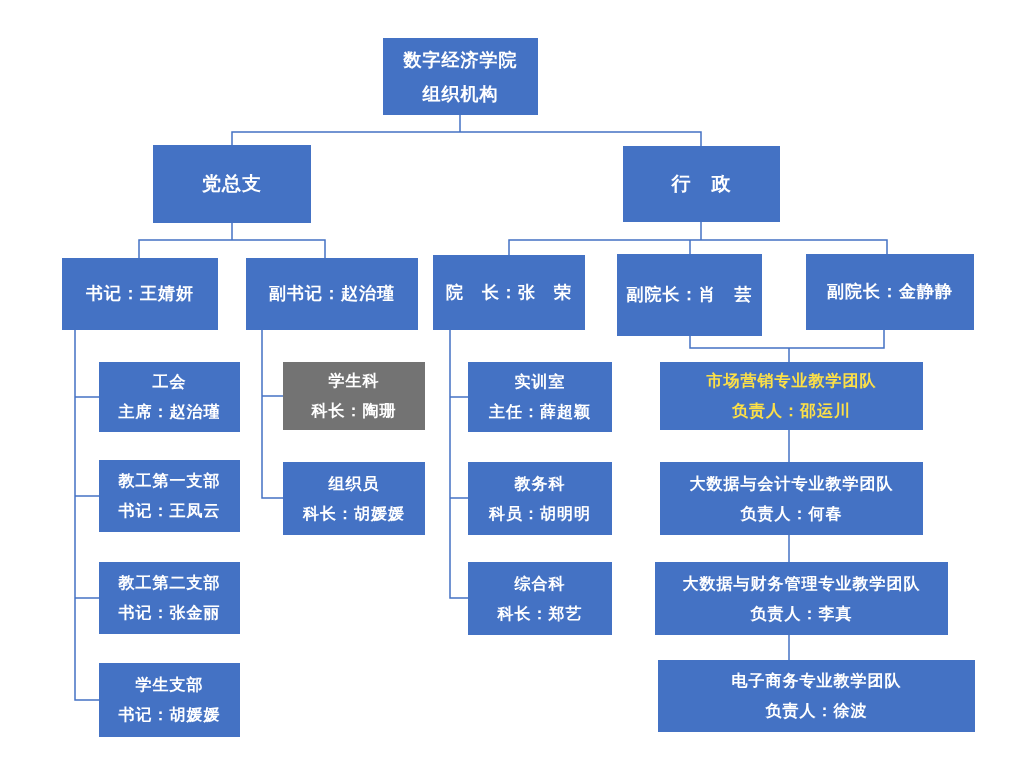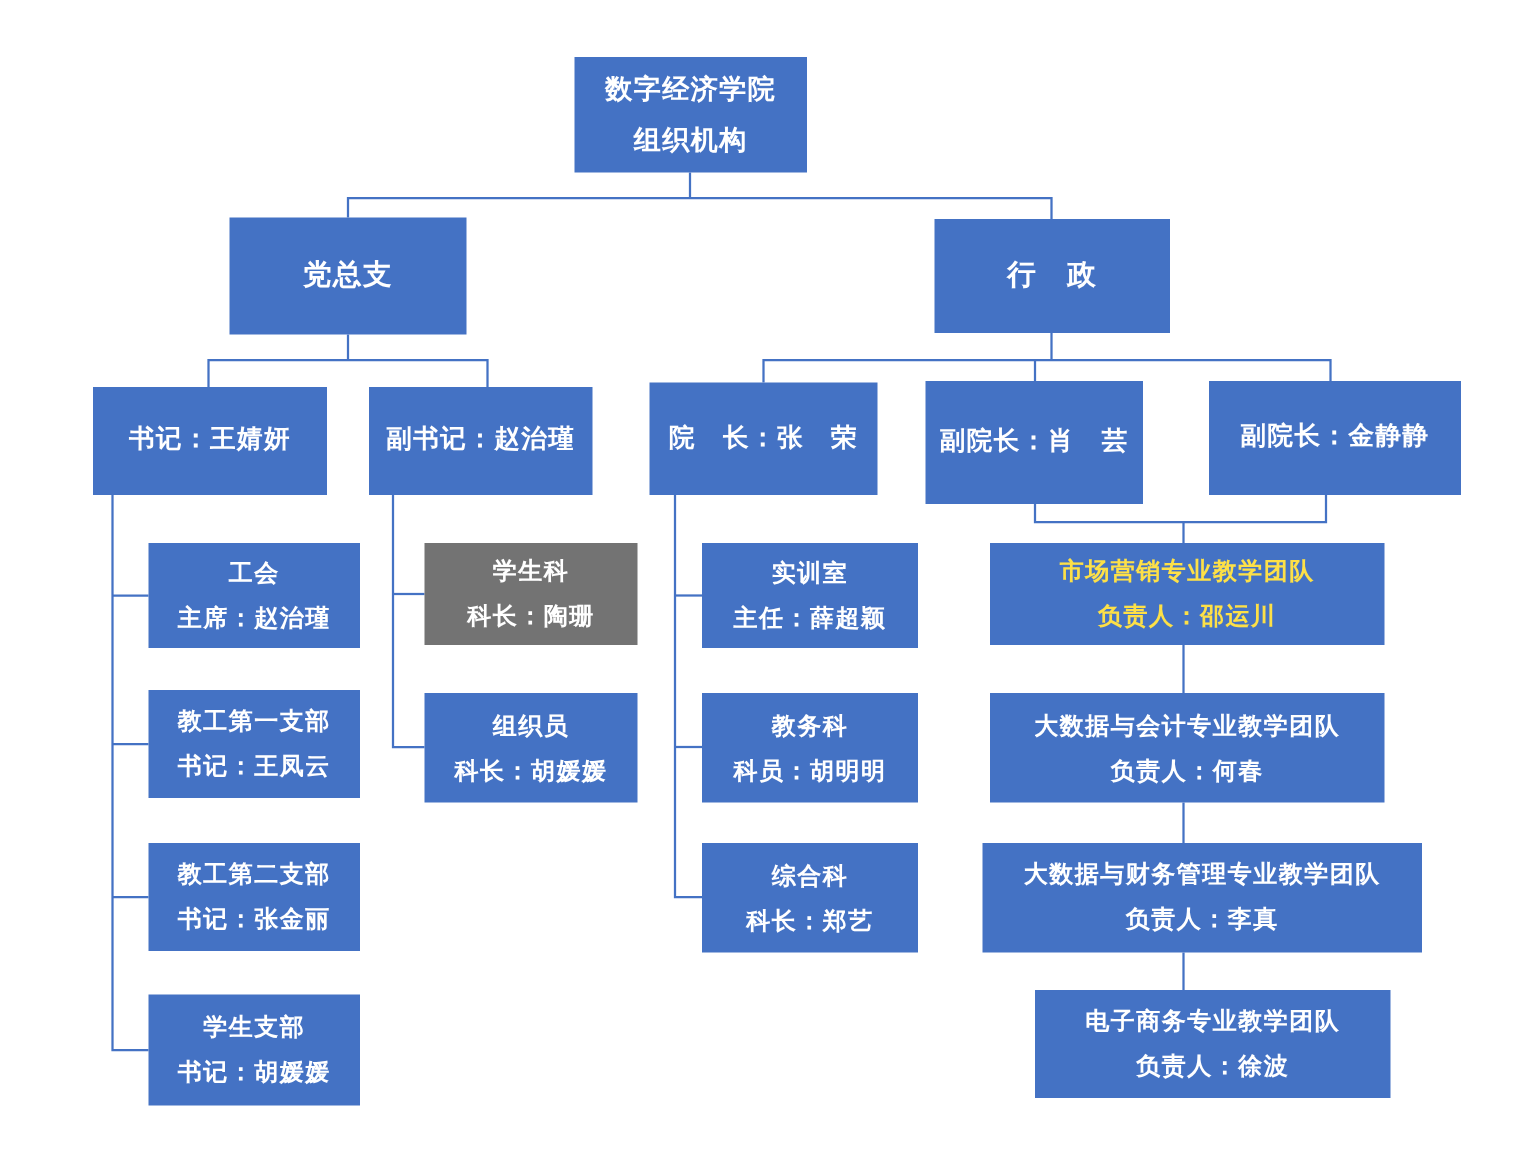--- a/index.html
+++ b/index.html
@@ -67,21 +67,21 @@
     </div>
     <div class="node" style="left: 153px; top: 145px; width: 158px; height: 78px; font-size: 19px; background: rgb(68, 114, 196); color: rgb(255, 255, 255);">
       <div class="line">党总支</div>
     </div>
     <div class="node" style="left: 623px; top: 146px; width: 157px; height: 76px; font-size: 19px; background: rgb(68, 114, 196); color: rgb(255, 255, 255); justify-content: center;">
       <div class="line">行　政</div>
     </div>
     <div class="node" style="left: 62px; top: 258px; width: 156px; height: 72px; font-size: 17px; background: rgb(68, 114, 196); color: rgb(255, 255, 255);">
       <div class="line">书记：王婧妍</div>
     </div>
-    <div class="node" style="left: 246px; top: 258px; width: 149px; height: 72px; font-size: 17px; background: rgb(68, 114, 196); color: rgb(255, 255, 255);">
+    <div class="node" style="left: 246px; top: 258px; width: 172px; height: 72px; font-size: 17px; background: rgb(68, 114, 196); color: rgb(255, 255, 255);">
       <div class="line">副书记：赵治瑾</div>
     </div>
     <div class="node" style="left: 433px; top: 255px; width: 152px; height: 75px; font-size: 17px; background: rgb(68, 114, 196); color: rgb(255, 255, 255);">
       <div class="line">院　长：张　荣</div>
     </div>
     <div class="node" style="left: 617px; top: 254px; width: 145px; height: 82px; font-size: 17px; background: rgb(68, 114, 196); color: rgb(255, 255, 255);">
       <div class="line">副院长：肖　芸</div>
     </div>
     <div class="node" style="left: 806px; top: 254px; width: 168px; height: 76px; font-size: 17px; background: rgb(68, 114, 196); color: rgb(255, 255, 255);">
       <div class="line">副院长：金静静</div>
@@ -127,17 +127,17 @@
       <div class="line">负责人：邵运川</div>
     </div>
     <div class="node" style="left: 660px; top: 462px; width: 263px; height: 73px; font-size: 16px; background: rgb(68, 114, 196); color: rgb(255, 255, 255);">
       <div class="line">大数据与会计专业教学团队</div>
       <div class="line">负责人：何春</div>
     </div>
     <div class="node" style="left: 655px; top: 562px; width: 293px; height: 73px; font-size: 16px; background: rgb(68, 114, 196); color: rgb(255, 255, 255); font-family: Liberation Serif, serif;">
       <div class="line">大数据与财务管理专业教学团队</div>
       <div class="line">负责人：李真</div>
     </div>
-    <div class="node" style="left: 658px; top: 660px; width: 237px; height: 72px; font-size: 16px; background: rgb(68, 114, 196); color: rgb(255, 255, 255); margin-left: 32px;">
+    <div class="node" style="left: 658px; top: 660px; width: 317px; height: 72px; font-size: 16px; background: rgb(68, 114, 196); color: rgb(255, 255, 255);">
       <div class="line">电子商务专业教学团队</div>
       <div class="line">负责人：徐波</div>
     </div>
   </div>
 
 </body></html>

